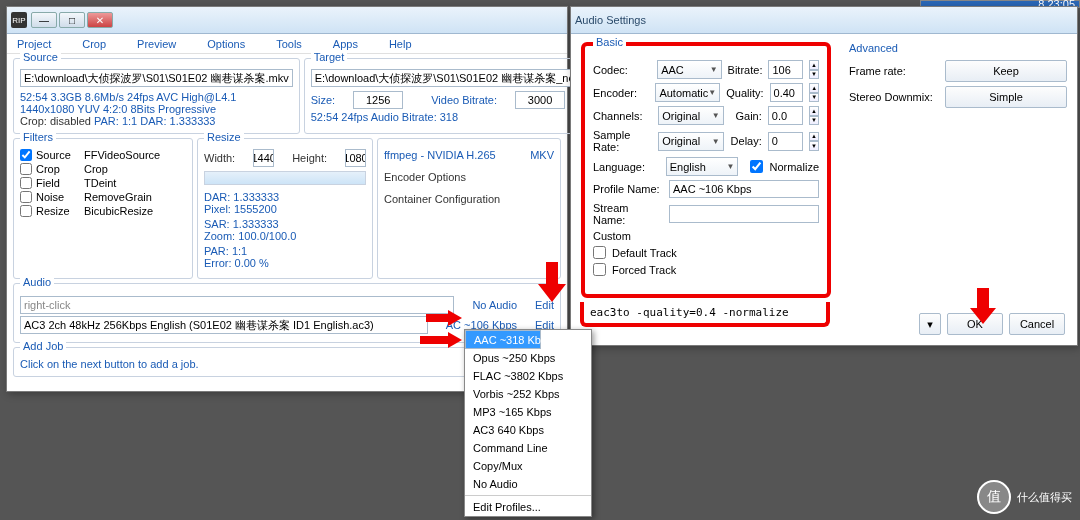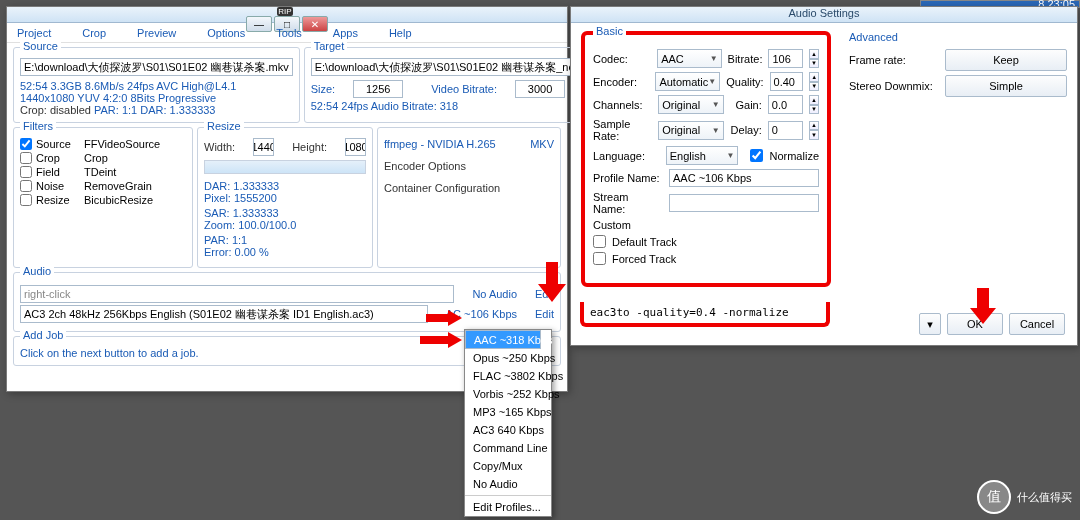--- a/index.html
+++ b/index.html
@@ -1,20 +1,20 @@
 <!DOCTYPE html>
 <html><head>
 <meta charset="utf-8">
 <style>
 *{box-sizing:border-box;margin:0;padding:0;font-family:"Segoe UI",Tahoma,sans-serif;font-size:11px;}
 body{background:#555;width:1080px;height:520px;position:relative;overflow:hidden;}
 .win{position:absolute;background:#fff;border:1px solid #7a7a7a;box-shadow:2px 2px 8px rgba(0,0,0,.3);}
 .win.main{left:6px;top:6px;width:562px;height:386px;}
 .win.audio{left:570px;top:6px;width:508px;height:340px;}
-.titlebar{height:16px;background:linear-gradient(#eaf3fb,#cfe3f5);border-bottom:1px solid #a0b8d0;display:flex;align-items:center;padding:0 4px;flex-direction:column;}
+.titlebar{height:16px;background:linear-gradient(#eaf3fb,#cfe3f5);border-bottom:1px solid #a0b8d0;display:flex;align-items:center;padding:13px 4px;}
 .titlebar .icon{width:16px;height:16px;background:#333;color:#fff;font-size:8px;display:flex;align-items:center;justify-content:center;border-radius:2px;margin-right:4px;}
 .titlebar .ttl{flex:1;color:#2a4a6a;}
 .winbtns{display:flex;gap:2px;}
 .winbtn{width:26px;height:16px;background:linear-gradient(#f3f7fb,#d0ddea);border:1px solid #8aa;border-radius:2px;display:flex;align-items:center;justify-content:center;font-size:10px;}
 .winbtn.close{background:linear-gradient(#e99,#c44);color:#fff;}
 .menubar{height:20px;display:flex;align-items:center;gap:31px;padding:0 10px;border-bottom:1px solid #e0e0e0;}
 .menubar span{color:#1a5bb5;cursor:default;}
 .body{padding:4px 6px;}
 .gbox{border:1px solid #c8d2e0;border-radius:3px;margin-bottom:4px;position:relative;}
 .gbox .gttl{position:absolute;top:-8px;left:6px;background:#fff;color:#1a5bb5;padding:0 3px;}
@@ -22,21 +22,21 @@
 .row{display:flex;align-items:center;gap:18px;margin-bottom:2px;}
 .txt{border:1px solid #abc;background:#fff;height:18px;padding:0 3px;display:flex;align-items:center;overflow:hidden;white-space:nowrap;}
 .info{color:#1a5bb5;}
 .lbl{color:#333;}
 .chk{display:flex;align-items:center;gap:4px;margin-bottom:2px;}
 .chk input{width:12px;height:12px;}
 .resize .rw{display:flex;justify-content:space-between;margin-bottom:3px;flex-direction:column;}
 .resize .rw span{color:#1a5bb5;}
 .enc{display:flex;justify-content:space-between;}
 .link{color:#1a5bb5;cursor:pointer;text-align:right;}
-.dropdown{position:absolute;left:464px;top:329px;width:88px;background:#fff;border:1px solid #888;box-shadow:2px 2px 6px rgba(0,0,0,.4);z-index:50;}
+.dropdown{position:absolute;left:464px;top:329px;width:128px;background:#fff;border:1px solid #888;box-shadow:2px 2px 6px rgba(0,0,0,.4);z-index:50;}
 .dropdown .di{padding:3px 8px;white-space:nowrap;}
 .dropdown .di.sel{background:#3399ff;color:#fff;}
 .dropdown .sep{border-top:1px solid #ccc;margin:2px 0;}
 .audiobody{padding:8px 10px;display:flex;gap:18px;}
 .redbox{border:4px solid #e00;border-radius:6px;padding:14px 8px;width:250px;position:relative;}
 .redbox::before{content:"Basic";position:absolute;top:-10px;left:8px;background:#fff;color:#1a5bb5;padding:0 3px;}
 .frow{display:flex;align-items:center;margin-bottom:4px;gap:6px;}
 .frow .fl{width:70px;}
 .sel{border:1px solid #abc;height:19px;width:76px;padding:0 3px;display:flex;align-items:center;justify-content:space-between;background:linear-gradient(#fff,#eef3f8);}
 .sel .arr{font-size:8px;color:#555;}

